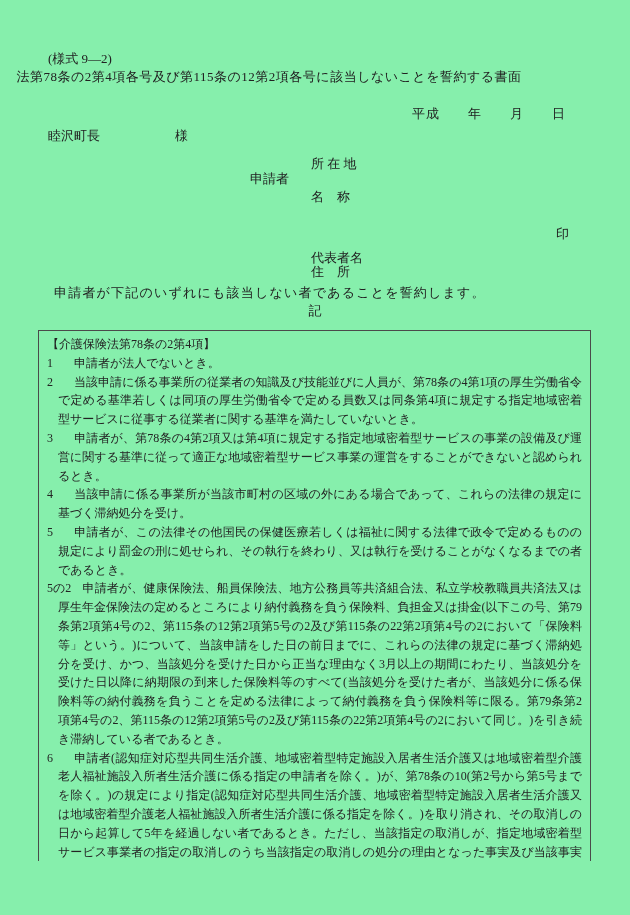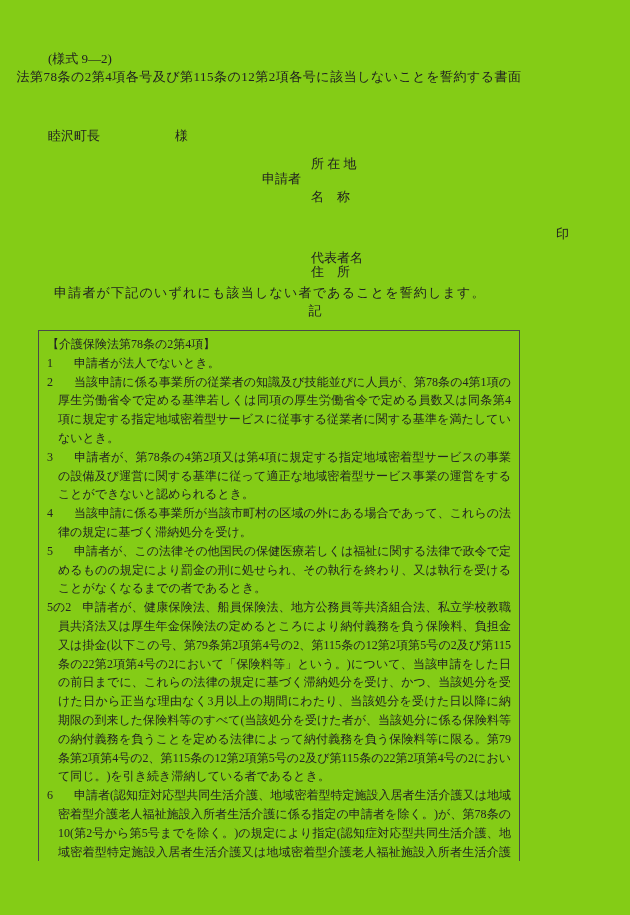--- a/index.html
+++ b/index.html
@@ -4,47 +4,47 @@
 <style>
   html,body { margin:0; padding:0; }
   body {
     width:630px; height:915px;
     background:#f4f4f2;
     font-family:"Liberation Serif","DejaVu Serif",serif;
   }
   .page {
     position:relative;
     width:630px; height:915px;
-    background:#84cc16;
+    background:#86efac;
     color:#212121;
     overflow:hidden;
   }
   .abs { position:absolute; white-space:nowrap; }
   .form-number { left:48px; top:50px; font-size:13px; }
   .doc-title {
     left:0; top:68px; width:538px;
     text-align:center; font-size:13px; letter-spacing:0.5px;
   }
   .date-line { top:105px; right:64px; font-size:13px; letter-spacing:1px; }
   .addressee { left:48px; top:127px; font-size:13px; }
   .addressee .honorific { margin-left:75px; }
-  .applicant-label { left:262px; top:170px; font-size:13px; }
+  .applicant-label { left:250px; top:170px; font-size:13px; }
   .fld { left:311px; font-size:13px; }
   .fld-location { top:155px; }
   .fld-name { top:188px; }
   .fld-representative { top:225px;margin-top:24px; }
   .seal { left:556px; top:225px; font-size:13px; }
   .fld-address { top:263px; }
   .oath-statement { left:54px; top:284px; font-size:13px; letter-spacing:1.2px; }
   .ki-marker { left:0; top:302px; width:630px; text-align:center; font-size:13px; }
 
   .provisions-box {
     position:absolute;
     left:38px; top:330px;
-    width:482px; height:531px;
+    width:553px; height:531px;
     border:1px solid #4a4a4a;
     border-bottom:none;
     box-sizing:border-box;
     padding:4px 8px 0 8px;
     overflow:hidden;
     font-size:12px;
     line-height:18.8px;
     color:#232323;
   }
   .section-heading { font-weight:normal; margin:0; }
@@ -59,20 +59,21 @@
 </style>
 </head>
 <body>
 
 <div class="page">
 
   <div class="abs form-number">(様式 9—2)</div>
 
   <div class="abs doc-title">法第78条の2第4項各号及び第115条の12第2項各号に該当しないことを誓約する書面</div>
 
+  <div class="abs date-line">平成　　年　　月　　日</div>
 
   <div class="abs addressee">
     <span>睦沢町長</span><span class="honorific">様</span>
   </div>
 
   <div class="abs fld fld-location">所 在 地</div>
 
   <div class="abs applicant-label">申請者</div>
 
   <div class="abs fld fld-name">名　称</div>

